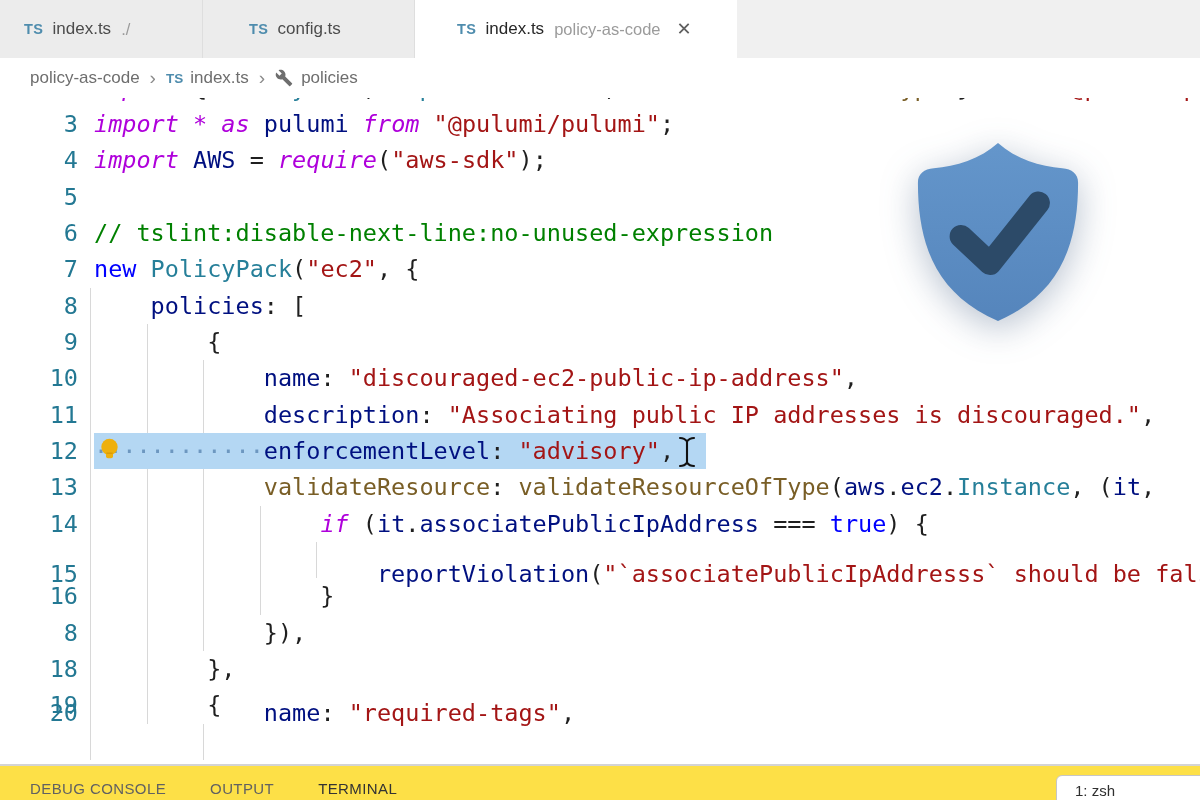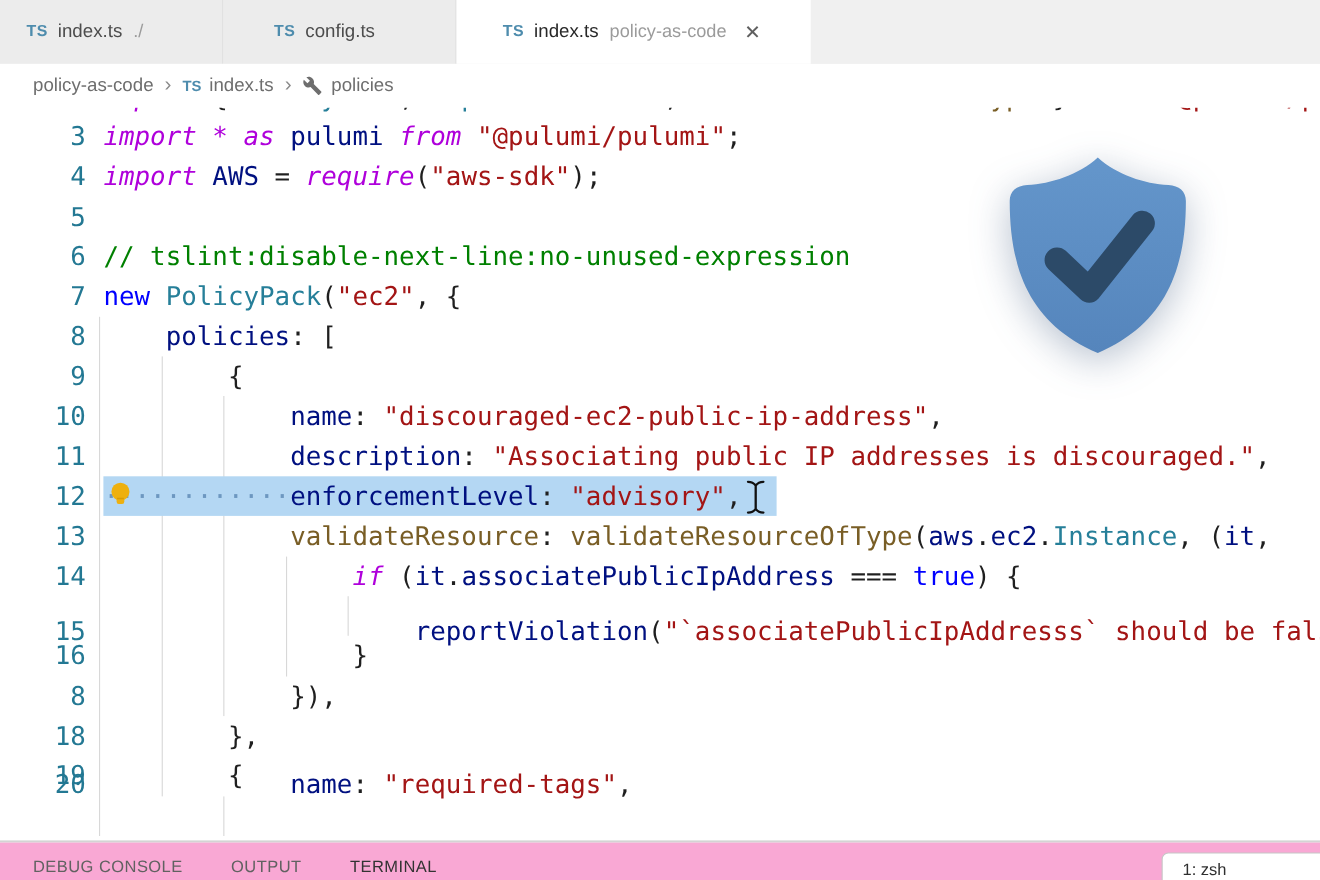--- a/index.html
+++ b/index.html
@@ -56,21 +56,21 @@
   .tok-pun{color:var(--pun);} .tok-com{color:var(--com);}
 
   
   .shield-wrap{position:absolute;left:910px;top:139px;width:176px;height:186px;
                z-index:10;filter:drop-shadow(0 8px 18px rgba(45,75,115,0.35));}
 
   
   .panel-divider{position:absolute;left:0;top:764px;width:1200px;height:2px;
                  background:#d4d4d4;}
   .panel{position:absolute;left:0;top:766px;width:1200px;height:34px;
-         background:#f9a8d4;display:flex;align-items:flex-start;
+         background:#fde047;display:flex;align-items:flex-start;
          padding:14px 0 0 30px;box-sizing:border-box;}
   .panel-tab{font-size:15px;letter-spacing:0.4px;color:#616161;
              margin-right:44px;cursor:pointer;white-space:nowrap;}
   .panel-tab.active{color:#333333;}
   .term-select{position:absolute;left:1056px;top:775px;width:170px;height:36px;
                background:#ffffff;border:1px solid #c6c6c6;border-radius:6px;
                font-size:15px;color:#2f2f2f;padding:6px 0 0 18px;
                box-sizing:border-box;cursor:pointer;}
 </style>
 </head>

